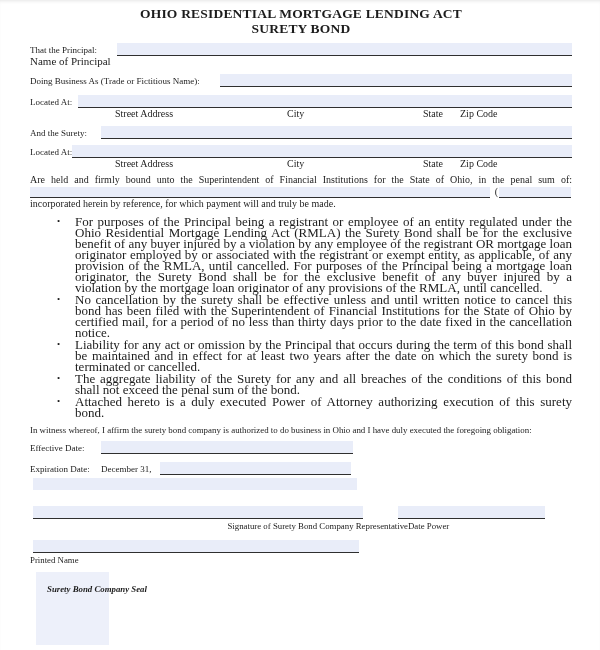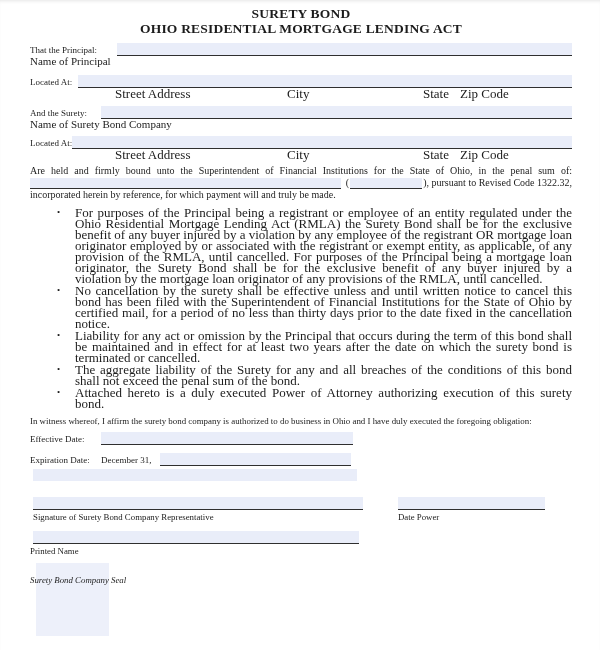--- a/index.html
+++ b/index.html
@@ -15,21 +15,21 @@
     overflow:hidden;
     box-shadow:inset 0 3px 4px -3px #d8d8d8;
   }
   .inner{position:absolute;inset:0;padding:6px 28px 0 30px;}
   .title{text-align:center;font-weight:bold;font-size:13.5px;line-height:15px;letter-spacing:.2px;}
   .row{display:flex;align-items:flex-end;}
   .lbl{font-size:9px;line-height:11px;white-space:nowrap;}
   .field{background:var(--hl);border-bottom:1px solid var(--line);height:13px;}
   .fill{flex:1 1 auto;}
   .caption-center{text-align:left;font-size:11px;line-height:11px;}
-  .addr-caps{position:relative;height:11px;font-size:13px;}
+  .addr-caps{position:relative;height:11px;font-size:10px;}
   .addr-caps span{position:absolute;top:0;line-height:11px;}
   .cap-street{left:85px;} .cap-city{left:257px;} .cap-state{left:393px;} .cap-zip{left:430px;}
   .para{font-size:10px;line-height:12px;}
   .jline{text-align:justify;text-align-last:justify;}
   .pline2{display:flex;align-items:flex-end;line-height:12px;}
   .pline2 .field{height:11px;}
   .blank-amount{flex:1 1 auto;margin-right:5px;}
   .blank-paren{width:72px;margin:0 1px;}
   ul.bullets{list-style:none;margin:6px 0 0 25px;font-size:13px;line-height:11px;}
   ul.bullets li{position:relative;padding-left:20px;text-align:justify;margin-bottom:1px;}
@@ -38,85 +38,87 @@
   .date-row{margin-top:8px;}
   .lbl-col{display:inline-block;width:71px;}
   .eff-field{width:252px;}
   .exp-prefix{display:inline-block;width:50px;}
   .exp-field{width:191px;margin-left:9px;}
   .stray-rect{background:var(--hl);height:12px;width:324px;margin:3px 0 0 3px;}
   .sig-row{display:flex;align-items:flex-end;margin-top:16px;}
   .sig-field{width:330px;margin-right:35px;margin-left:3px;}
   .sig-field-date{width:147px;}
   .sig-caps{display:flex;font-size:8.8px;line-height:11px;margin-top:2px;}
-  .sig-cap-left{width:365px;margin-left:3px;}
+  .sig-cap-left{width:365px;margin-left:13px;text-align:right;}
   .printed-field{width:326px;margin:8px 0 0 3px;}
   .printed-cap{font-size:8.8px;line-height:11px;margin-top:2px;}
   .seal-wrap{position:relative;height:80px;margin-top:6px;}
   .seal-box{position:absolute;left:6px;top:0;width:73px;height:73px;background:#edf0fa;}
-  .seal-cap{position:absolute;left:0;top:12px;font-style:italic;font-size:8.8px;z-index:1;}
+  .seal-cap{position:absolute;left:17px;top:12px;font-style:italic;font-size:8.8px;z-index:1;font-weight:bold;}
   .mt13{margin-top:13px;} .mt9{margin-top:9px;} .mt8{margin-top:8px;}
   .mt7{margin-top:7px;gap:14px;} .mt6{margin-top:6px;} .mt5{margin-top:5px;}
   .gap6{margin-left:6px;}
 </style>
 </head>
 <body>
 
 <div class="page">
   <div class="inner">
 
     <div class="title">
+      <div>OHIO RESIDENTIAL MORTGAGE LENDING ACT</div>
       <div>SURETY BOND</div>
-      <div>OHIO RESIDENTIAL MORTGAGE LENDING ACT</div>
     </div>
 
 
 
     <div class="row mt7">
       <span class="lbl">That the Principal:</span>
       <div class="field fill gap6"></div>
     </div>
     <div class="caption-center">Name of Principal</div>
 
+    <div class="row mt7">
+      <span class="lbl">Doing Business As (Trade or Fictitious Name):</span>
+      <div class="field fill gap6"></div>
+    </div>
 
     <div class="row mt8">
       <span class="lbl">Located At:</span>
       <div class="field fill gap6"></div>
     </div>
     <div class="addr-caps">
       <span class="cap-street">Street Address</span>
       <span class="cap-city">City</span>
       <span class="cap-state">State</span>
       <span class="cap-zip">Zip Code</span>
     </div>
 
     <div class="row mt7">
       <span class="lbl">And the Surety:</span>
       <div class="field fill"></div>
     </div>
-    <div class="caption-center">Name of Surety Bond Company</div>
 
     <div class="row mt6">
       <span class="lbl">Located At:</span>
       <div class="field fill"></div>
     </div>
     <div class="addr-caps">
       <span class="cap-street">Street Address</span>
       <span class="cap-city">City</span>
       <span class="cap-state">State</span>
       <span class="cap-zip">Zip Code</span>
     </div>
 
     <div class="para mt5">
       <div class="jline">Are held and firmly bound unto the Superintendent of Financial Institutions for the State of Ohio, in the penal sum of:</div>
       <div class="pline2">
         <div class="field blank-amount"></div>
         <span>(</span>
         <div class="field blank-paren"></div>
-        <span>), pursuant to Revised Code 1322.32,</span>
       </div>
       <div>incorporated herein by reference, for which payment will and truly be made.</div>
     </div>
 
     <ul class="bullets">
       <li><span>For purposes of the Principal being a registrant or employee of an entity regulated under the Ohio Residential Mortgage Lending Act (RMLA) the Surety Bond shall be for the exclusive benefit of any buyer injured by a violation by any employee of the registrant OR mortgage loan originator employed by or associated with the registrant or exempt entity, as applicable, of any provision of the RMLA, until cancelled.  For purposes of the Principal being a mortgage loan originator, the Surety Bond shall be for the exclusive benefit of any buyer injured by a violation by the mortgage loan originator of any provisions of the RMLA, until cancelled.</span></li>
       <li><span>No cancellation by the surety shall be effective unless and until written notice to cancel this bond has been filed with the Superintendent of Financial Institutions for the State of Ohio by certified mail, for a period of no less than thirty days prior to the date fixed in the cancellation notice.</span></li>
       <li><span>Liability for any act or omission by the Principal that occurs during the term of this bond shall be maintained and in effect for at least two years after the date on which the surety bond is terminated or cancelled.</span></li>
       <li><span>The aggregate liability of the Surety for any and all breaches of the conditions of this bond shall not exceed the penal sum of the bond.</span></li>
       <li><span>Attached hereto is a duly executed Power of Attorney authorizing execution of this surety bond.</span></li>

